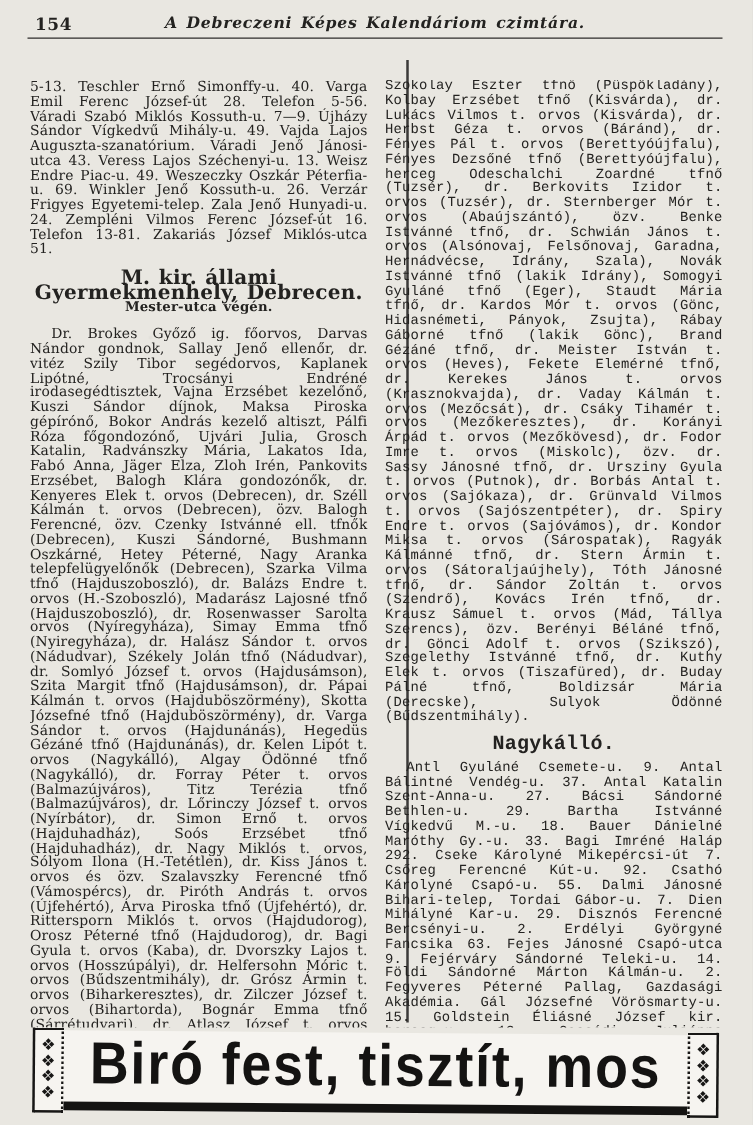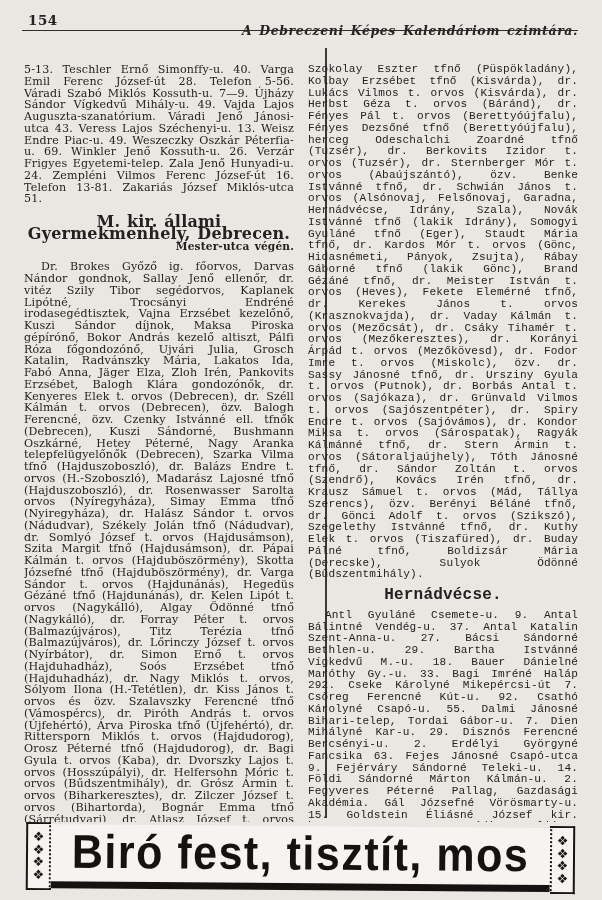--- a/index.html
+++ b/index.html
@@ -19,22 +19,22 @@
     color:#232220;
     box-sizing:border-box;
   }
   
   .hdr{position:absolute;top:8px;left:22px;right:24px;height:24px;}
   .pageno{
     position:absolute;left:6px;top:4px;
     font-weight:bold;font-size:13.5px;letter-spacing:.5px;
   }
   .hdr-title{
-    position:absolute;left:0;right:0;top:15px;
-    text-align:right;
+    position:absolute;left:0;right:0;top:2px;
+    text-align:center;
     font-style:italic;font-weight:bold;
     font-size:12.5px;letter-spacing:.6px;
     word-spacing:2px;
   }
   .hdr-rule{
     position:absolute;top:30px;left:22px;right:24px;
     height:0;border-top:1.6px solid #2e2d2b;
   }
   
   .columns{
@@ -58,21 +58,21 @@
   p.indent{text-indent:17px;}
   .sec-heading{
     margin:11px 0 1px 0;
     font-size:16px;font-weight:bold;
     text-align:center;letter-spacing:.2px;word-spacing:1px;
     text-indent:0;
   }
   .sec-subheading{
     margin:0 0 9px 0;
     font-size:10.6px;font-weight:bold;
-    text-align:right;text-indent:0;
+    text-align:center;text-indent:0;
   }
   .sec-heading.mid{margin:9px 0 8px 0;}
   
   .ad{
     position:absolute;left:26px;top:824px;width:549px;height:64px;
     display:flex;align-items:stretch;
     transform:rotate(.45deg);transform-origin:left center;
   }
   .orn{
     width:25px;
@@ -122,21 +122,21 @@
       <p>5-13. Teschler Ernő Simonffy-u. 40. Varga Emil Ferenc József-út 28. Telefon 5-56. Váradi Szabó Miklós Kossuth-u. 7—9. Újházy Sándor Vígkedvű Mihály-u. 49. Vajda Lajos Auguszta-szanatórium. Váradi Jenő Jánosi-utca 43. Veress Lajos Széchenyi-u. 13. Weisz Endre Piac-u. 49. Weszeczky Oszkár Péterfia-u. 69. Winkler Jenő Kossuth-u. 26. Verzár Frigyes Egyetemi-telep. Zala Jenő Hunyadi-u. 24. Zempléni Vilmos Ferenc József-út 16. Telefon 13-81. Zakariás József Miklós-utca 51.</p>
       <h3 class="sec-heading">M. kir. állami Gyermekmenhely, Debrecen.</h3>
       <h4 class="sec-subheading">Mester-utca végén.</h4>
       <p class="indent">Dr. Brokes Győző ig. főorvos, Darvas Nándor gondnok, Sallay Jenő ellenőr, dr. vitéz Szily Tibor segédorvos, Kaplanek Lipótné, Trocsányi Endréné irodasegédtisztek, Vajna Erzsébet kezelőnő, Kuszi Sándor díjnok, Maksa Piroska gépírónő, Bokor András kezelő altiszt, Pálfi Róza főgondozónő, Ujvári Julia, Grosch Katalin, Radvánszky Mária, Lakatos Ida, Fabó Anna, Jäger Elza, Zloh Irén, Pankovits Erzsébet, Balogh Klára gondozónők, dr. Kenyeres Elek t. orvos (Debrecen), dr. Széll Kálmán t. orvos (Debrecen), özv. Balogh Ferencné, özv. Czenky Istvánné ell. tfnők (Debrecen), Kuszi Sándorné, Bushmann Oszkárné, Hetey Péterné, Nagy Aranka telepfelügyelőnők (Debrecen), Szarka Vilma tfnő (Hajduszoboszló), dr. Balázs Endre t. orvos (H.-Szoboszló), Madarász Lajosné tfnő (Hajduszoboszló), dr. Rosenwasser Sarolta orvos (Nyíregyháza), Simay Emma tfnő (Nyiregyháza), dr. Halász Sándor t. orvos (Nádudvar), Székely Jolán tfnő (Nádudvar), dr. Somlyó József t. orvos (Hajdusámson), Szita Margit tfnő (Hajdusámson), dr. Pápai Kálmán t. orvos (Hajduböszörmény), Skotta Józsefné tfnő (Hajduböszörmény), dr. Varga Sándor t. orvos (Hajdunánás), Hegedüs Gézáné tfnő (Hajdunánás), dr. Kelen Lipót t. orvos (Nagykálló), Algay Ödönné tfnő (Nagykálló), dr. Forray Péter t. orvos (Balmazújváros), Titz Terézia tfnő (Balmazújváros), dr. Lőrinczy József t. orvos (Nyírbátor), dr. Simon Ernő t. orvos (Hajduhadház), Soós Erzsébet tfnő (Hajduhadház), dr. Nagy Miklós t. orvos, Sólyom Ilona (H.-Tetétlen), dr. Kiss János t. orvos és özv. Szalavszky Ferencné tfnő (Vámospércs), dr. Piróth András t. orvos (Újfehértó), Árva Piroska tfnő (Újfehértó), dr. Rittersporn Miklós t. orvos (Hajdudorog), Orosz Péterné tfnő (Hajdudorog), dr. Bagi Gyula t. orvos (Kaba), dr. Dvorszky Lajos t. orvos (Hosszúpályi), dr. Helfersohn Móric t. orvos (Bűdszentmihály), dr. Grósz Ármin t. orvos (Biharkeresztes), dr. Zilczer József t. orvos (Bihartorda), Bognár Emma tfnő (Sárrétudvari), dr. Atlasz József t. orvos (Sárrétudvari), dr. Mustó Sándor t. orvos (Derecske), dr. Domokos Lajos t. orvos (Püspökladány),</p>
     </section>
 
     <div class="divider"></div>
 
     <section class="col right">
       <p>Szokolay Eszter tfnő (Püspökladány), Kolbay Erzsébet tfnő (Kisvárda), dr. Lukács Vilmos t. orvos (Kisvárda), dr. Herbst Géza t. orvos (Báránd), dr. Fényes Pál t. orvos (Berettyóújfalu), Fényes Dezsőné tfnő (Berettyóújfalu), herceg Odeschalchi Zoardné tfnő (Tuzsér), dr. Berkovits Izidor t. orvos (Tuzsér), dr. Sternberger Mór t. orvos (Abaújszántó), özv. Benke Istvánné tfnő, dr. Schwián János t. orvos (Alsónovaj, Felsőnovaj, Garadna, Hernádvécse, Idrány, Szala), Novák Istvánné tfnő (lakik Idrány), Somogyi Gyuláné tfnő (Eger), Staudt Mária tfnő, dr. Kardos Mór t. orvos (Gönc, Hidasnémeti, Pányok, Zsujta), Rábay Gáborné tfnő (lakik Gönc), Brand Gézáné tfnő, dr. Meister István t. orvos (Heves), Fekete Elemérné tfnő, dr. Kerekes János t. orvos (Krasznokvajda), dr. Vaday Kálmán t. orvos (Mezőcsát), dr. Csáky Tihamér t. orvos (Mezőkeresztes), dr. Korányi Árpád t. orvos (Mezőkövesd), dr. Fodor Imre t. orvos (Miskolc), özv. dr. Sassy Jánosné tfnő, dr. Ursziny Gyula t. orvos (Putnok), dr. Borbás Antal t. orvos (Sajókaza), dr. Grünvald Vilmos t. orvos (Sajószentpéter), dr. Spiry Endre t. orvos (Sajóvámos), dr. Kondor Miksa t. orvos (Sárospatak), Ragyák Kálmánné tfnő, dr. Stern Ármin t. orvos (Sátoraljaújhely), Tóth Jánosné tfnő, dr. Sándor Zoltán t. orvos (Szendrő), Kovács Irén tfnő, dr. Krausz Sámuel t. orvos (Mád, Tállya Szerencs), özv. Berényi Béláné tfnő, dr. Gönci Adolf t. orvos (Szikszó), Szegelethy Istvánné tfnő, dr. Kuthy Elek t. orvos (Tiszafüred), dr. Buday Pálné tfnő, Boldizsár Mária (Derecske), Sulyok Ödönné (Bűdszentmihály).</p>
-      <h3 class="sec-heading mid">Hernádvécse.</h3>
+      <h3 class="sec-heading mid">Nagykálló.</h3>
       <p class="indent">Antl Gyuláné Csemete-u. 9. Antal Bálintné Vendég-u. 37. Antal Katalin Szent-Anna-u. 27. Bácsi Sándorné Bethlen-u. 29. Bartha Istvánné Vígkedvű M.-u. 18. Bauer Dánielné Maróthy Gy.-u. 33. Bagi Imréné Haláp 292. Cseke Károlyné Mikepércsi-út 7. Csőreg Ferencné Kút-u. 92. Csathó Károlyné Csapó-u. 55. Dalmi Jánosné Bihari-telep, Tordai Gábor-u. 7. Dien Mihályné Kar-u. 29. Disznós Ferencné Bercsényi-u. 2. Erdélyi Györgyné Fancsika 63. Fejes Jánosné Csapó-utca 9. Fejérváry Sándorné Teleki-u. 14. Földi Sándorné Márton Kálmán-u. 2. Fegyveres Péterné Pallag, Gazdasági Akadémia. Gál Józsefné Vörösmarty-u. 15. Goldstein Éliásné József kir. herceg-u. 13. Gacsádi Juliánna Onossay-u. 36. Gorzsás Lajosné Sámsoni-út 3. Göröncsér Sándorné Teleki-utca 84. Haburák Jánosné Régi téglavető 94. Haizler Jánosné Csillag-u. 40. Holb Györgyné Kút-u. 22. Horgonyi Károlyné Csap-u. 26. Kabai Sándorné Olajütő 13 b. Katona Józsefné Homok-u. 31. Kázsmér Sándorné Lorántffy-u. 28. Klein Kálmánné Széchenyi-utca 18. Korpássy Dánielné Csapó-u. 54.</p>
     </section>
   </div>
 
   <div class="ad">
     <div class="orn left-band">
       <span>❖</span>
       <span>❖</span>
       <span>❖</span>
       <span>❖</span>

